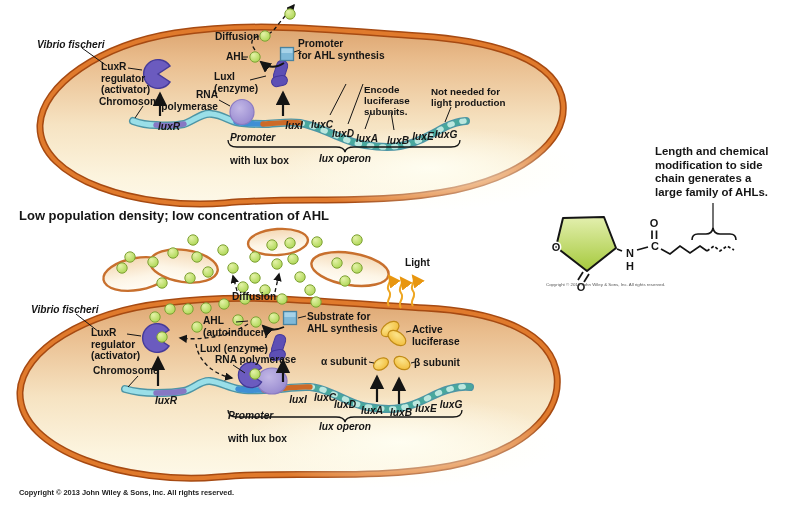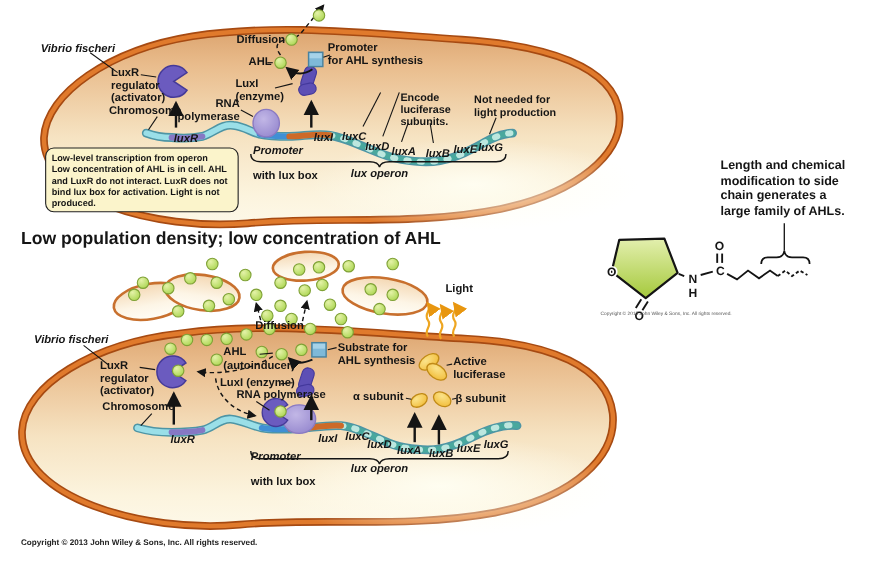--- a/index.html
+++ b/index.html
@@ -9,21 +9,21 @@
   .lbl{position:absolute;font-weight:bold;font-size:10.2px;line-height:1.13;
        white-space:pre-line;color:#151515}
   .it{font-style:italic}
   .ctr{transform:translateX(-50%);white-space:nowrap}
   .rt{text-align:right}
   .gene{position:absolute;font-style:italic;font-weight:bold;font-size:10.2px;
         transform:translateX(-50%);white-space:nowrap;color:#151515}
   .callout{position:absolute;background:#fbf4cb;border:1.6px solid #222;border-radius:8px;
            padding:3px 5px;font-weight:bold;font-size:8.3px;line-height:1.24;
            white-space:pre;color:#151515}
-  .cap{font-size:16px}
+  .cap{font-size:13px}
   .copyright{font-size:7.4px;color:#222}
   .chem-note{font-size:11.4px;line-height:1.2}
   .molecule{font-weight:normal;font-size:19.5px;color:#2343cb;white-space:nowrap}
   .tinyc{font-weight:normal;font-size:4.4px;color:#555;white-space:nowrap}
   .promoter-block span{display:block}
 </style>
 </head>
 <body>
 
 <div class="stage">
@@ -307,25 +307,20 @@
   <span>with lux box</span>
 </div>
 <div class="gene" style="left:294px;top:120px">luxI</div>
 <div class="gene" style="left:322px;top:119px">luxC</div>
 <div class="gene" style="left:343px;top:128px">luxD</div>
 <div class="gene" style="left:367px;top:133px">luxA</div>
 <div class="gene" style="left:398px;top:135px">luxB</div>
 <div class="gene" style="left:423px;top:131px">luxE</div>
 <div class="gene" style="left:446px;top:129px">luxG</div>
 <div class="lbl it ctr" style="left:345px;top:153px">lux operon</div>
-<div class="callout" style="left:41px;top:134px;width:164px">Low-level transcription from operon
-Low concentration of AHL is in cell. AHL
-and LuxR do not interact. LuxR does not
-bind lux box for activation. Light is not
-produced.</div>
 <div class="lbl cap" style="left:19px;top:209px">Low population density; low concentration of AHL</div>
 
 <div class="lbl it" style="left:31px;top:304px">Vibrio fischeri</div>
 <div class="lbl" style="left:91px;top:327px">LuxR
 regulator
 (activator)</div>
 <div class="lbl" style="left:93px;top:365px">Chromosome</div>
 <div class="lbl" style="left:203px;top:315px">AHL
 (autoinducer)</div>
 <div class="lbl" style="left:200px;top:343px">LuxI (enzyme)</div>

